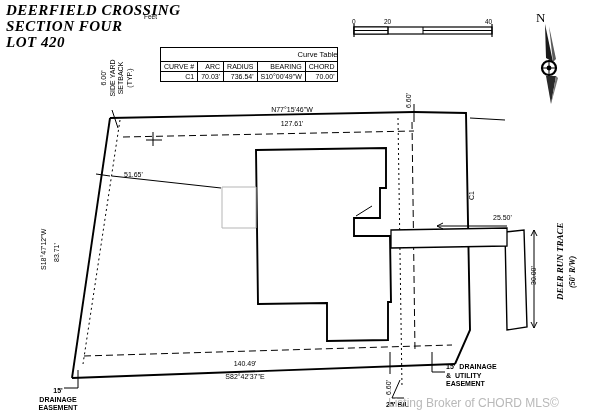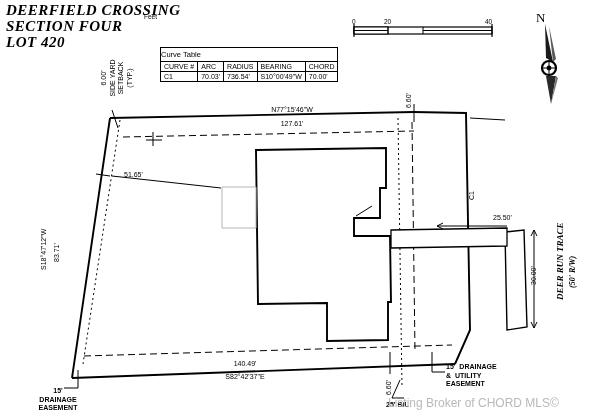--- a/index.html
+++ b/index.html
@@ -8,21 +8,21 @@
        font-family:"Liberation Sans", sans-serif;color:#000;}
   #plat{position:absolute;left:0;top:0;width:600px;height:416px;}
 
   .title{position:absolute;left:6px;top:2px;font-family:Liberation Serif, serif;
          font-weight:bold;font-style:italic;font-size:15px;line-height:16px;
          letter-spacing:0.5px;white-space:pre;}
 
   
   .ctable{position:absolute;left:160px;top:47px;border-collapse:collapse;
           background:#fff;font-size:7px;font-family:"Liberation Sans",sans-serif;}
-  .ctable td,.ctable th{border:1px solid #000;text-align:left;padding:1px 3px;
+  .ctable td,.ctable th{border:1px solid #000;text-align:right;padding:1px 3px;
           font-weight:normal;white-space:nowrap;}
   .ctable .cap{font-size:7.5px;padding:2px 0;}
   .ctable .hd{font-size:7px;}
 
   
   .scalewrap{position:absolute;left:352px;top:18px;width:140px;height:24px;}
   .scalenums{position:absolute;left:0;top:0;width:140px;height:9px;font-size:6.5px;}
   .scalenums span{position:absolute;top:0;}
   .feet{position:absolute;left:144px;top:13px;font-size:6.5px;}
 

